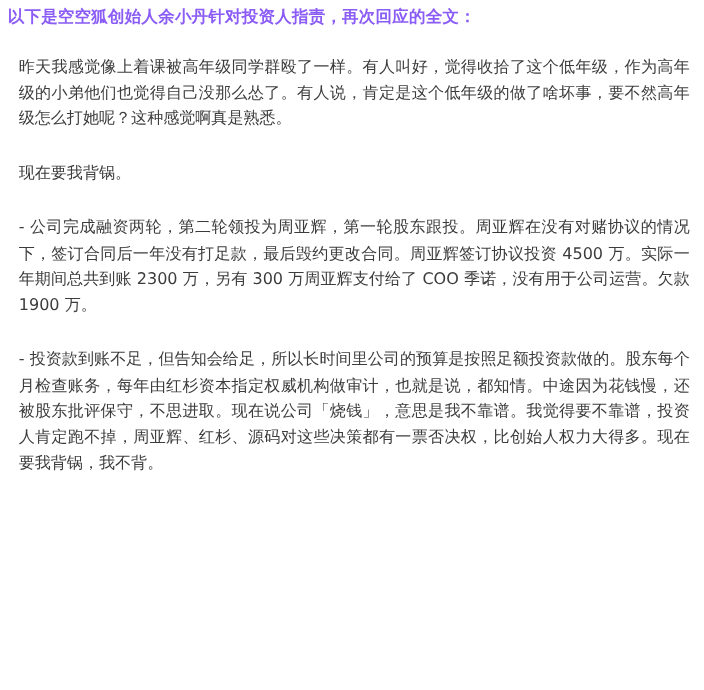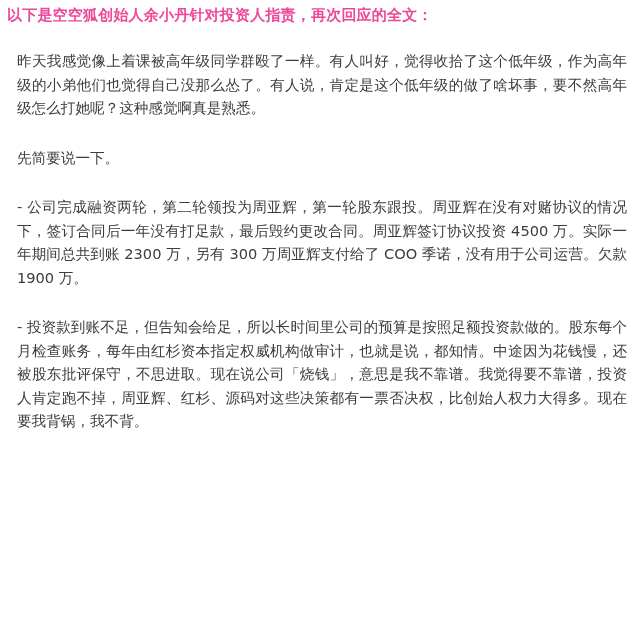--- a/index.html
+++ b/index.html
@@ -27,21 +27,21 @@
       width: 640px;
       height: 36px;
       background: #ffffff;
     }
     .header-title {
       position: absolute;
       left: 7px;
       top: 6px;
       font-size: 15px;
       font-weight: bold;
-      color: #ec4899;
+      color: #8b5cf6;
       letter-spacing: 0.2px;
       white-space: nowrap;
     }
     .article {
       position: absolute;
       left: 17px;
       top: 49px;
       width: 610px;
     }
     .para {
@@ -56,17 +56,17 @@
 </head>
 <body>
 
 <div class="page">
   <div class="header">
     <div class="header-title">以下是空空狐创始人余小丹针对投资人指责，再次回应的全文：</div>
   </div>
 
   <div class="article">
     <p class="para">昨天我感觉像上着课被高年级同学群殴了一样。有人叫好，觉得收拾了这个低年级，作为高年级的小弟他们也觉得自己没那么怂了。有人说，肯定是这个低年级的做了啥坏事，要不然高年级怎么打她呢？这种感觉啊真是熟悉。</p>
-    <p class="para">先简要说一下。</p>
+    <p class="para">现在要我背锅。</p>
     <p class="para"> - 公司完成融资两轮，第二轮领投为周亚辉，第一轮股东跟投。周亚辉在没有对赌协议的情况下，签订合同后一年没有打足款，最后毁约更改合同。周亚辉签订协议投资 4500 万。实际一年期间总共到账 2300 万，另有 300 万周亚辉支付给了 COO 季诺，没有用于公司运营。欠款 1900 万。</p>
     <p class="para"> - 投资款到账不足，但告知会给足，所以长时间里公司的预算是按照足额投资款做的。股东每个月检查账务，每年由红杉资本指定权威机构做审计，也就是说，都知情。中途因为花钱慢，还被股东批评保守，不思进取。现在说公司「烧钱」，意思是我不靠谱。我觉得要不靠谱，投资人肯定跑不掉，周亚辉、红杉、源码对这些决策都有一票否决权，比创始人权力大得多。现在要我背锅，我不背。</p>
   </div>
 </div>
 
 </body></html>

